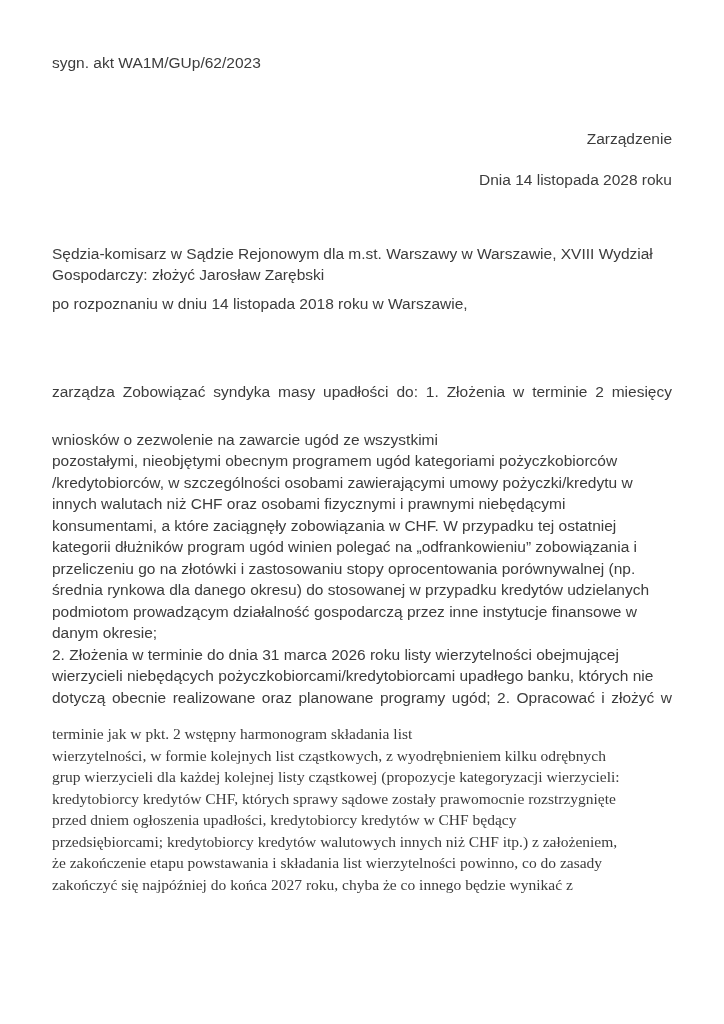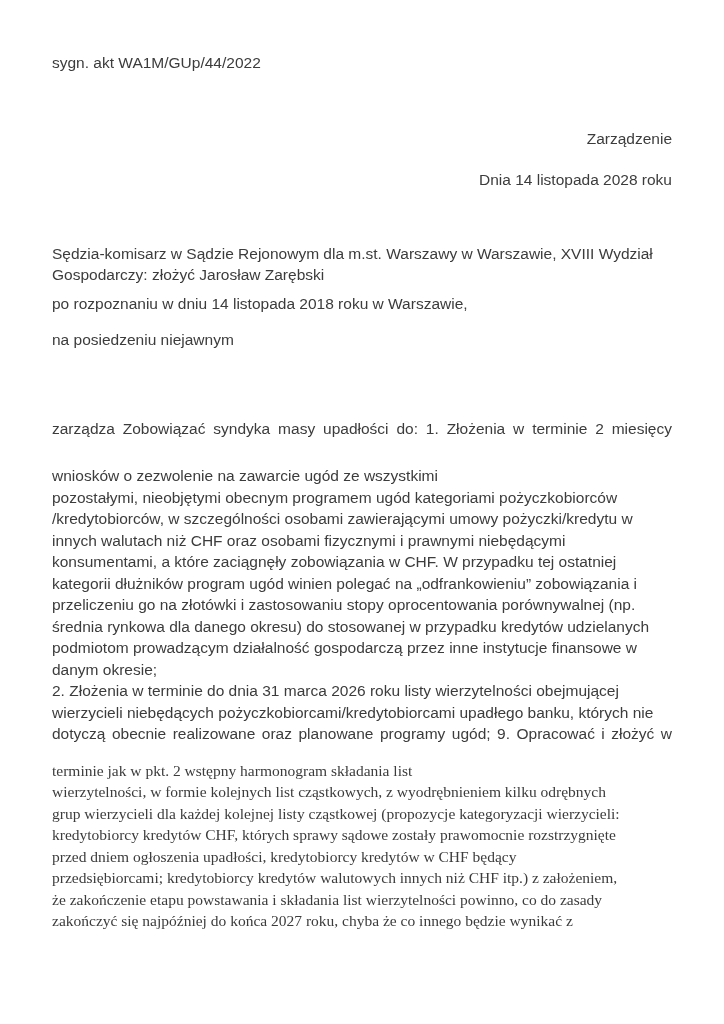--- a/index.html
+++ b/index.html
@@ -40,50 +40,49 @@
   }
   .p-opening   { margin-top: 67px; }
   .p-points    { margin-top: 26px; }
   .p-point3    { margin-top: 15px; font-family: Liberation Serif, serif; }
 </style>
 </head>
 <body>
 
 <div class="page">
 
-  <div class="block case-number">sygn. akt WA1M/GUp/44/2022</div>
+  <div class="block case-number">sygn. akt WA1M/GUp/62/2023</div>
 
   <div class="block title">Zarządzenie</div>
 
   <div class="block date-line">Dnia 14 listopada 2028 roku</div>
 
   <div class="block p-judge">Sędzia-komisarz w Sądzie Rejonowym dla m.st. Warszawy w Warszawie, XVIII Wydział
 Gospodarczy: złożyć Jarosław Zarębski</div>
 
   <div class="block p-hearing">po rozpoznaniu w dniu 14 listopada 2018 roku w Warszawie,</div>
 
-  <div class="block p-session">na posiedzeniu niejawnym</div>
 
 
   <div class="block stretched p-opening">zarządza Zobowiązać syndyka masy upadłości do: 1. Złożenia w terminie 2 miesięcy</div>
 
   <div class="block p-points">wniosków o zezwolenie na zawarcie ugód ze wszystkimi
 pozostałymi, nieobjętymi obecnym programem ugód kategoriami pożyczkobiorców
 /kredytobiorców, w szczególności osobami zawierającymi umowy pożyczki/kredytu w
 innych walutach niż CHF oraz osobami fizycznymi i prawnymi niebędącymi
 konsumentami, a które zaciągnęły zobowiązania w CHF. W przypadku tej ostatniej
 kategorii dłużników program ugód winien polegać na „odfrankowieniu” zobowiązania i
 przeliczeniu go na złotówki i zastosowaniu stopy oprocentowania porównywalnej (np.
 średnia rynkowa dla danego okresu) do stosowanej w przypadku kredytów udzielanych
 podmiotom prowadzącym działalność gospodarczą przez inne instytucje finansowe w
 danym okresie;
 2. Złożenia w terminie do dnia 31 marca 2026 roku listy wierzytelności obejmującej
 wierzycieli niebędących pożyczkobiorcami/kredytobiorcami upadłego banku, których nie</div>
 
-  <div class="block stretched">dotyczą obecnie realizowane oraz planowane programy ugód; 9. Opracować i złożyć w</div>
+  <div class="block stretched">dotyczą obecnie realizowane oraz planowane programy ugód; 2. Opracować i złożyć w</div>
 
   <div class="block p-point3">terminie jak w pkt. 2 wstępny harmonogram składania list
 wierzytelności, w formie kolejnych list cząstkowych, z wyodrębnieniem kilku odrębnych
 grup wierzycieli dla każdej kolejnej listy cząstkowej (propozycje kategoryzacji wierzycieli:
 kredytobiorcy kredytów CHF, których sprawy sądowe zostały prawomocnie rozstrzygnięte
 przed dniem ogłoszenia upadłości, kredytobiorcy kredytów w CHF będący
 przedsiębiorcami; kredytobiorcy kredytów walutowych innych niż CHF itp.) z założeniem,
 że zakończenie etapu powstawania i składania list wierzytelności powinno, co do zasady
 zakończyć się najpóźniej do końca 2027 roku, chyba że co innego będzie wynikać z</div>
 

